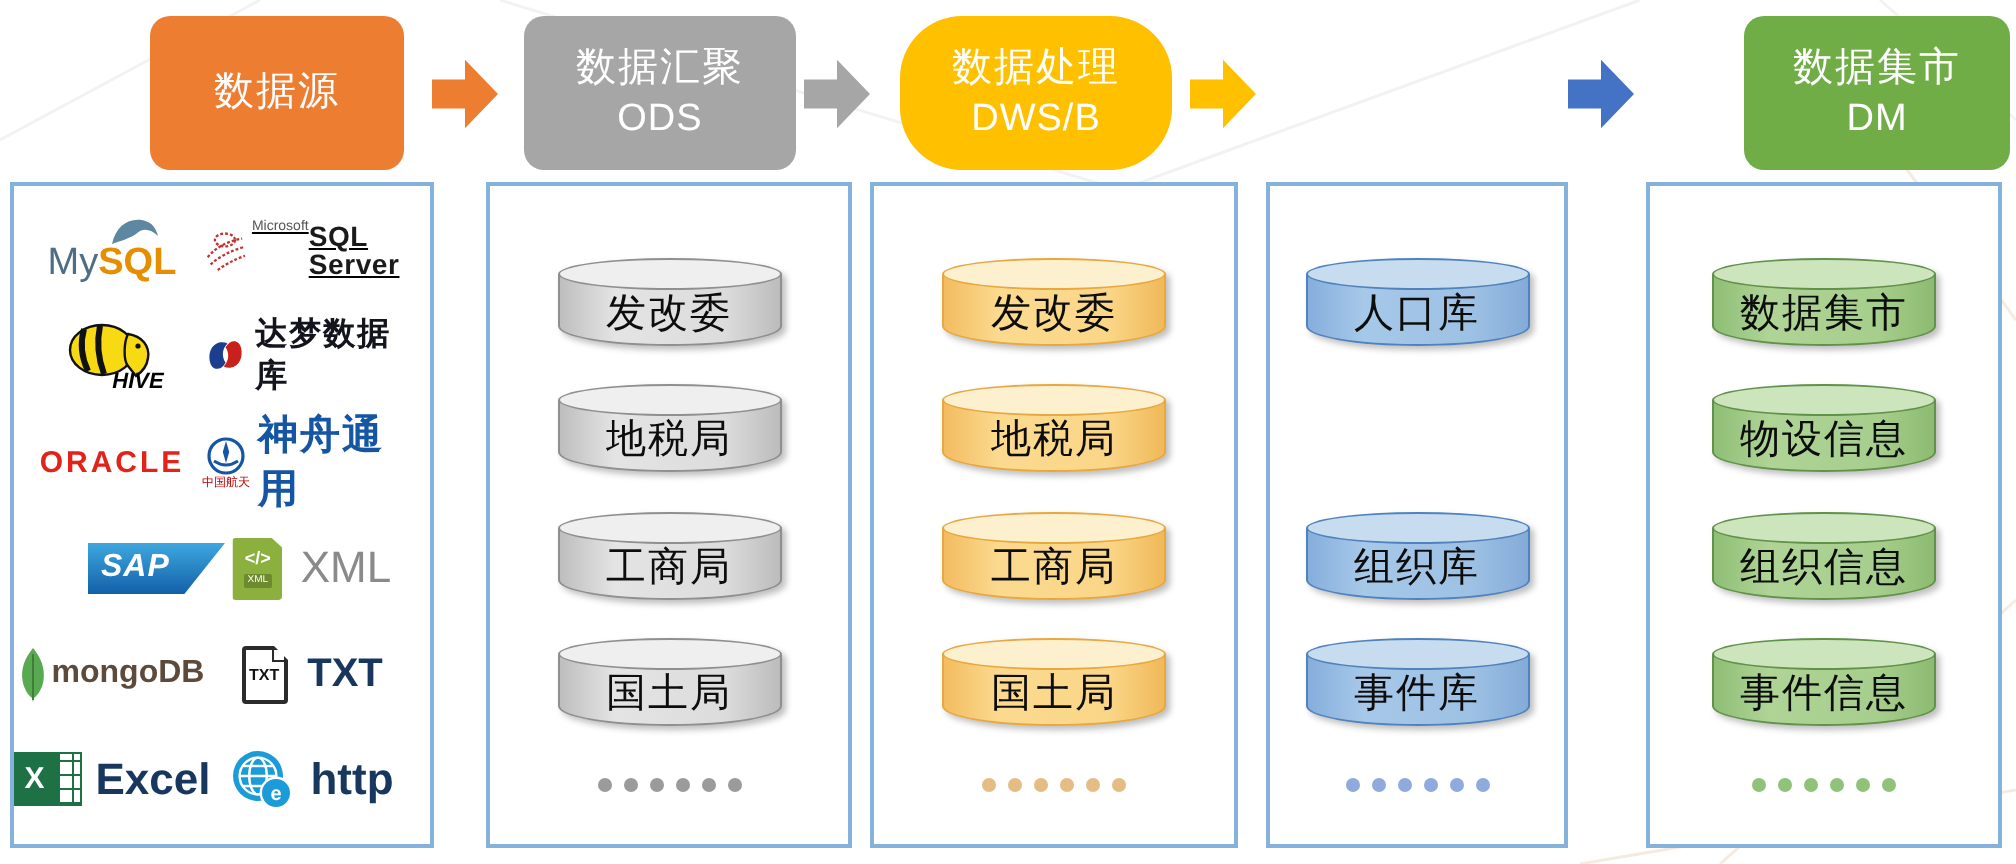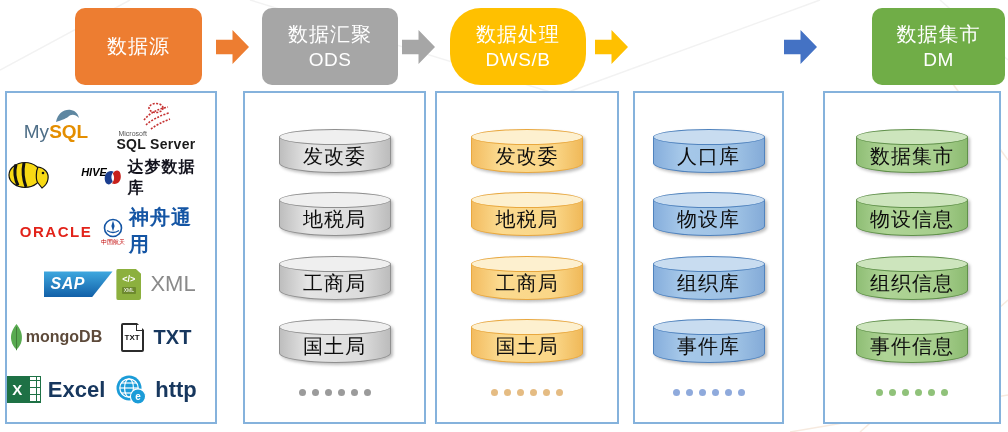--- a/index.html
+++ b/index.html
@@ -62,25 +62,25 @@
   
   .logo-grid{position:absolute;inset:6px 4px;display:grid;grid-template-columns:45% 55%;
              grid-template-rows:repeat(6,1fr);align-items:center;justify-items:center;}
   .lg{display:flex;align-items:center;}
 
   .mysql{flex-direction:column;}
   .mysql-text{font-size:19px;color:#4E6E87;}
   .mysql-text .sql{color:#E48E00;font-weight:700;}
   .mysql svg{margin-left:22px;margin-bottom:-2px;}
 
-  .sqlserver{flex-direction:column;line-height:1;}
+  .sqlserver{flex-direction:row;line-height:1;text-decoration:underline;}
   .ms-small{font-size:7px;color:#555;align-self:flex-start;margin-left:2px;}
   .ms-name{font-size:14px;color:#1a1a1a;font-weight:600;letter-spacing:.3px;}
 
-  .hive{flex-direction:row;}
+  .hive{flex-direction:column;}
   .hive-text{font-size:11px;font-weight:800;font-style:italic;color:#000;margin-top:-12px;margin-left:26px;}
 
   .dameng .dameng-text{font-size:16px;font-weight:800;color:#14141e;letter-spacing:1px;margin-left:3px;}
 
   .oracle-text{font-size:15px;font-weight:700;color:#E2231A;letter-spacing:1.5px;}
 
   .shenzhou .sz-emblem{display:flex;flex-direction:column;align-items:center;margin-right:4px;line-height:1;}
   .sz-small{font-size:6px;color:#C00000;margin-top:1px;white-space:nowrap;}
   .sz-text{font-size:20px;color:#1455A4;font-weight:600;letter-spacing:1px;}
 
@@ -349,27 +349,20 @@
   </div>
 
   <div class="panel" id="panel4">
     <div class="cylrow r1">
         <div class="cyl s4">
           <div class="top"></div>
           <div class="body"></div>
           <div class="label">人口库</div>
         </div>
       </div>
-    <div class="cylrow r2">
-        <div class="cyl s4">
-          <div class="top"></div>
-          <div class="body"></div>
-          <div class="label">物设库</div>
-        </div>
-      </div>
     <div class="cylrow r3">
         <div class="cyl s4">
           <div class="top"></div>
           <div class="body"></div>
           <div class="label">组织库</div>
         </div>
       </div>
     <div class="cylrow r4">
         <div class="cyl s4">
           <div class="top"></div>

